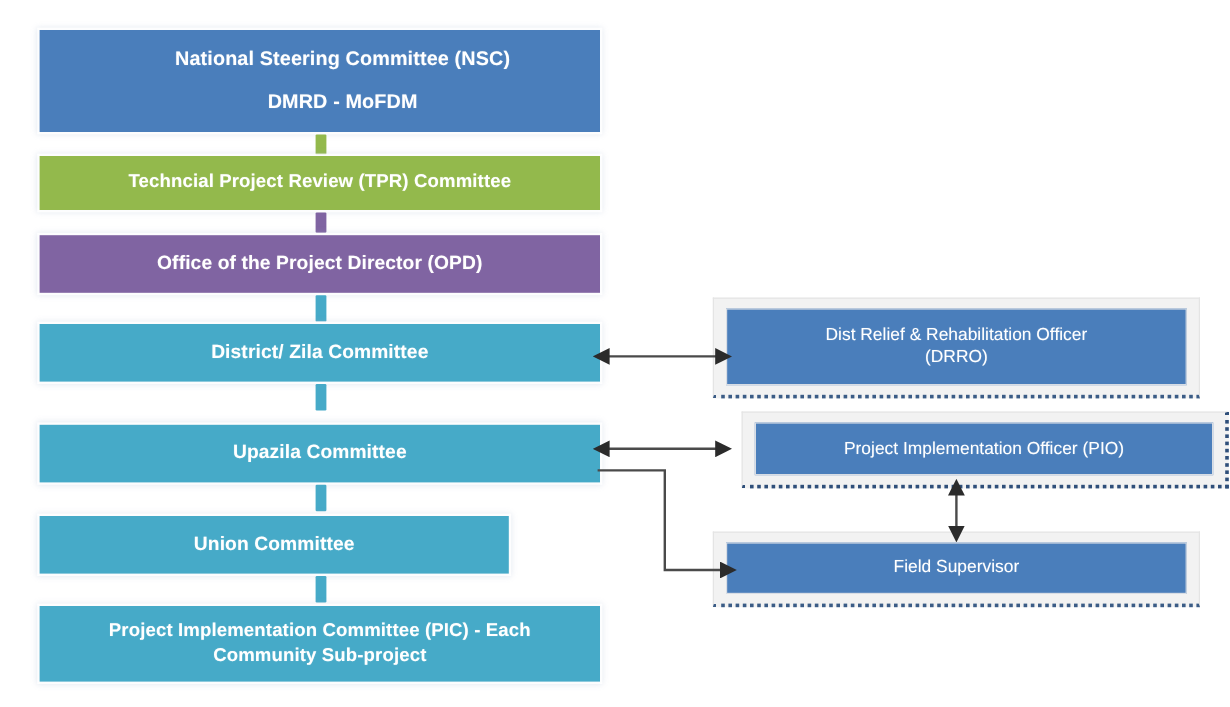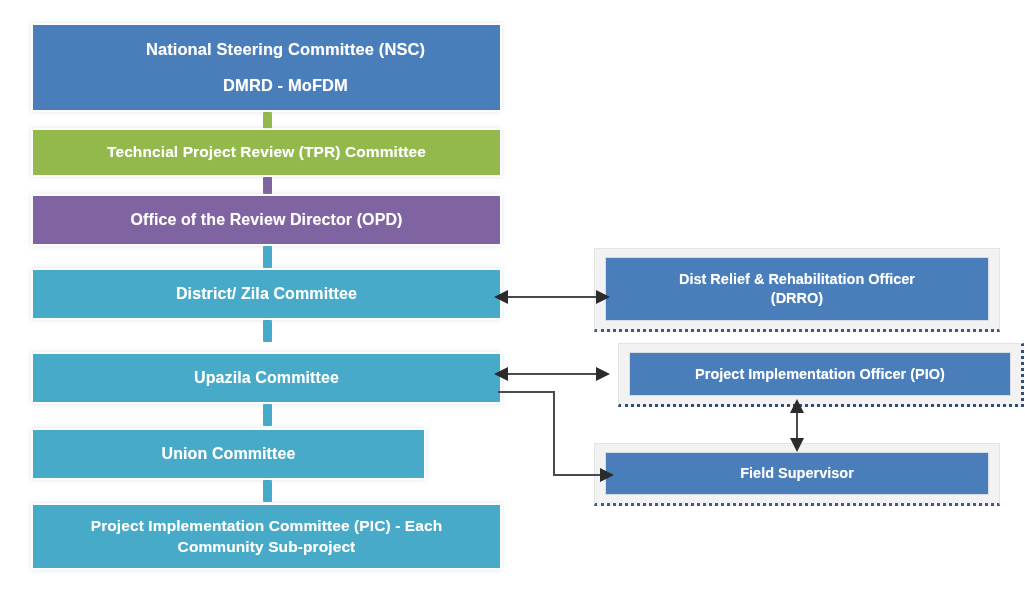--- a/index.html
+++ b/index.html
@@ -70,21 +70,21 @@
     border-right: 3px dotted #2f4f7a;
     border-bottom: 3px dotted #2f4f7a;
   }
   .frame .inner {
     box-sizing: border-box;
     width: 100%;
     height: 100%;
     background: #4a7ebb;
     border: 1px solid #d8dde4;
     color: #ffffff;
-    font-weight: bold;
+    font-weight: normal;
     display: flex;
     flex-direction: column;
     align-items: center;
     justify-content: center;
     text-align: center;
     line-height: 1.30;
     text-shadow: 0 0 1px rgba(255,255,255,0.35);
   }
 
   
@@ -103,21 +103,21 @@
 
   <div class="vconn v-green" style="left:263px; top:112px; height:17px;"></div>
 
   <div class="node n-green halo" style="left:33px; top:130px; width:467px; height:45px; font-size:15.5px;">
     <span class="line">Techncial Project Review  (TPR) Committee</span>
   </div>
 
   <div class="vconn v-purple" style="left:263px; top:177px; height:17px;"></div>
 
   <div class="node n-purple halo" style="left:33px; top:196px; width:467px; height:48px; font-size:16px;">
-    <span class="line">Office of the Review Director (OPD)</span>
+    <span class="line">Office of the Project Director (OPD)</span>
   </div>
 
   <div class="vconn v-teal" style="left:263px; top:246px; height:22px;"></div>
 
   <div class="node n-teal halo" style="left:33px; top:270px; width:467px; height:48px; font-size:16px;">
     <span class="line">District/ Zila Committee</span>
   </div>
 
   <div class="vconn v-teal" style="left:263px; top:320px; height:22px;"></div>
 

